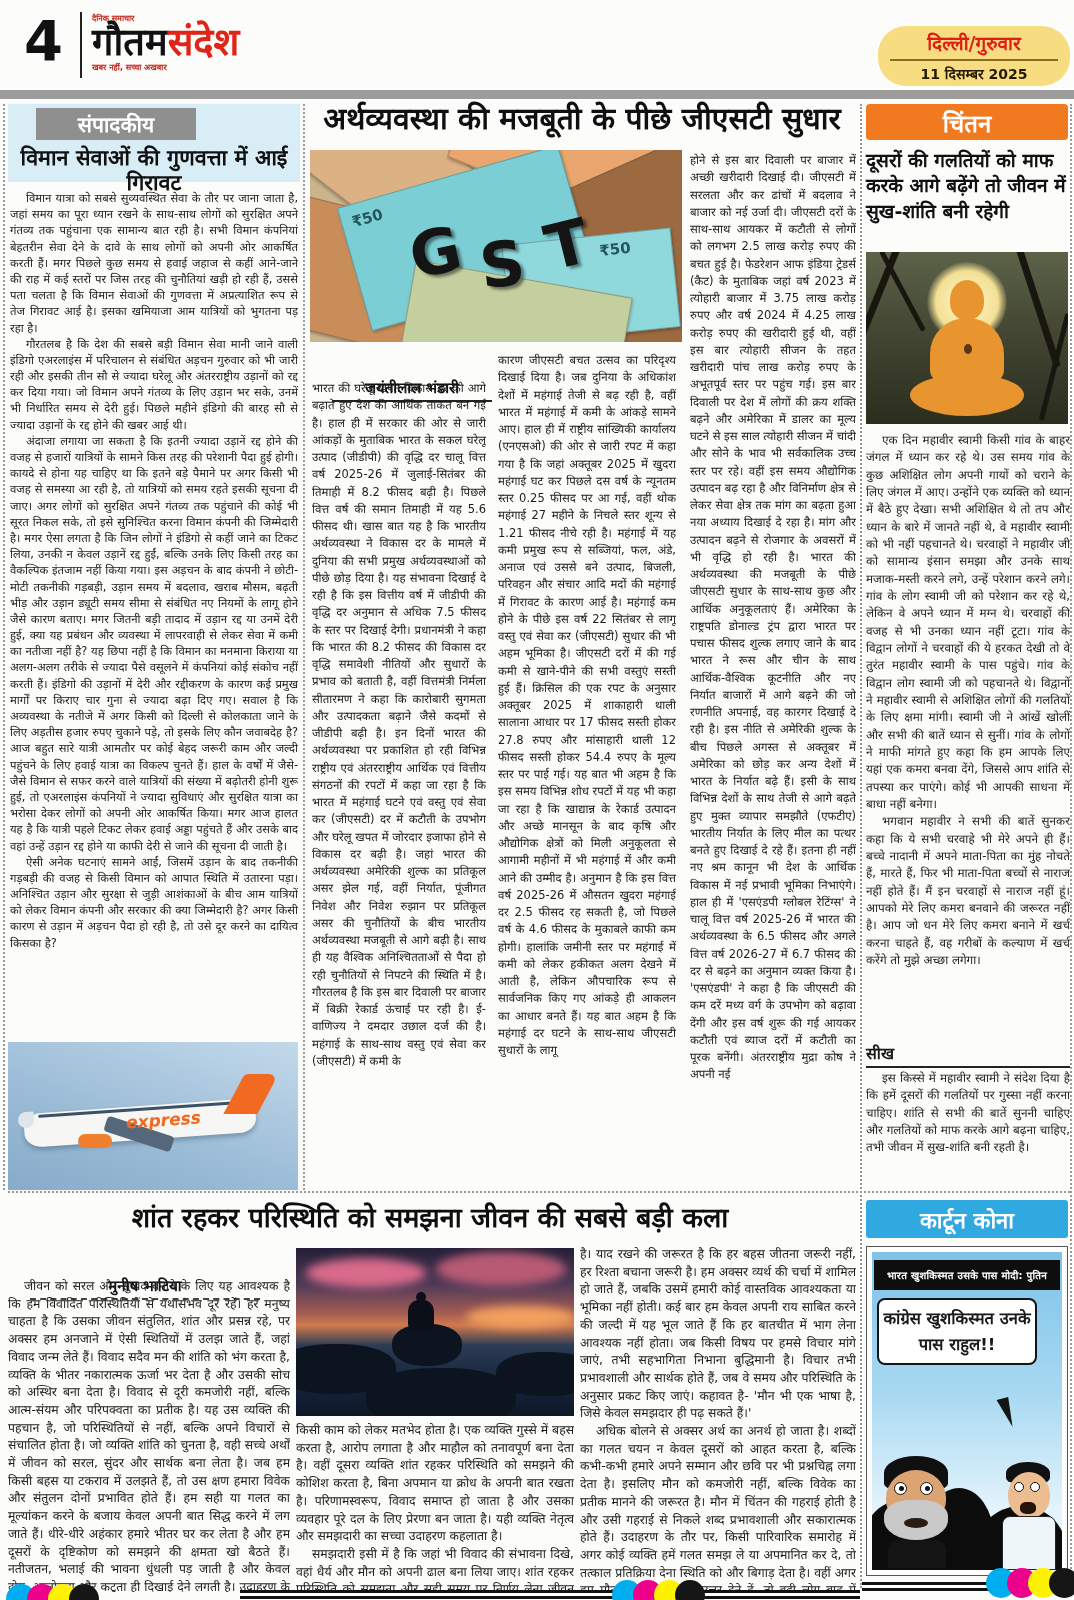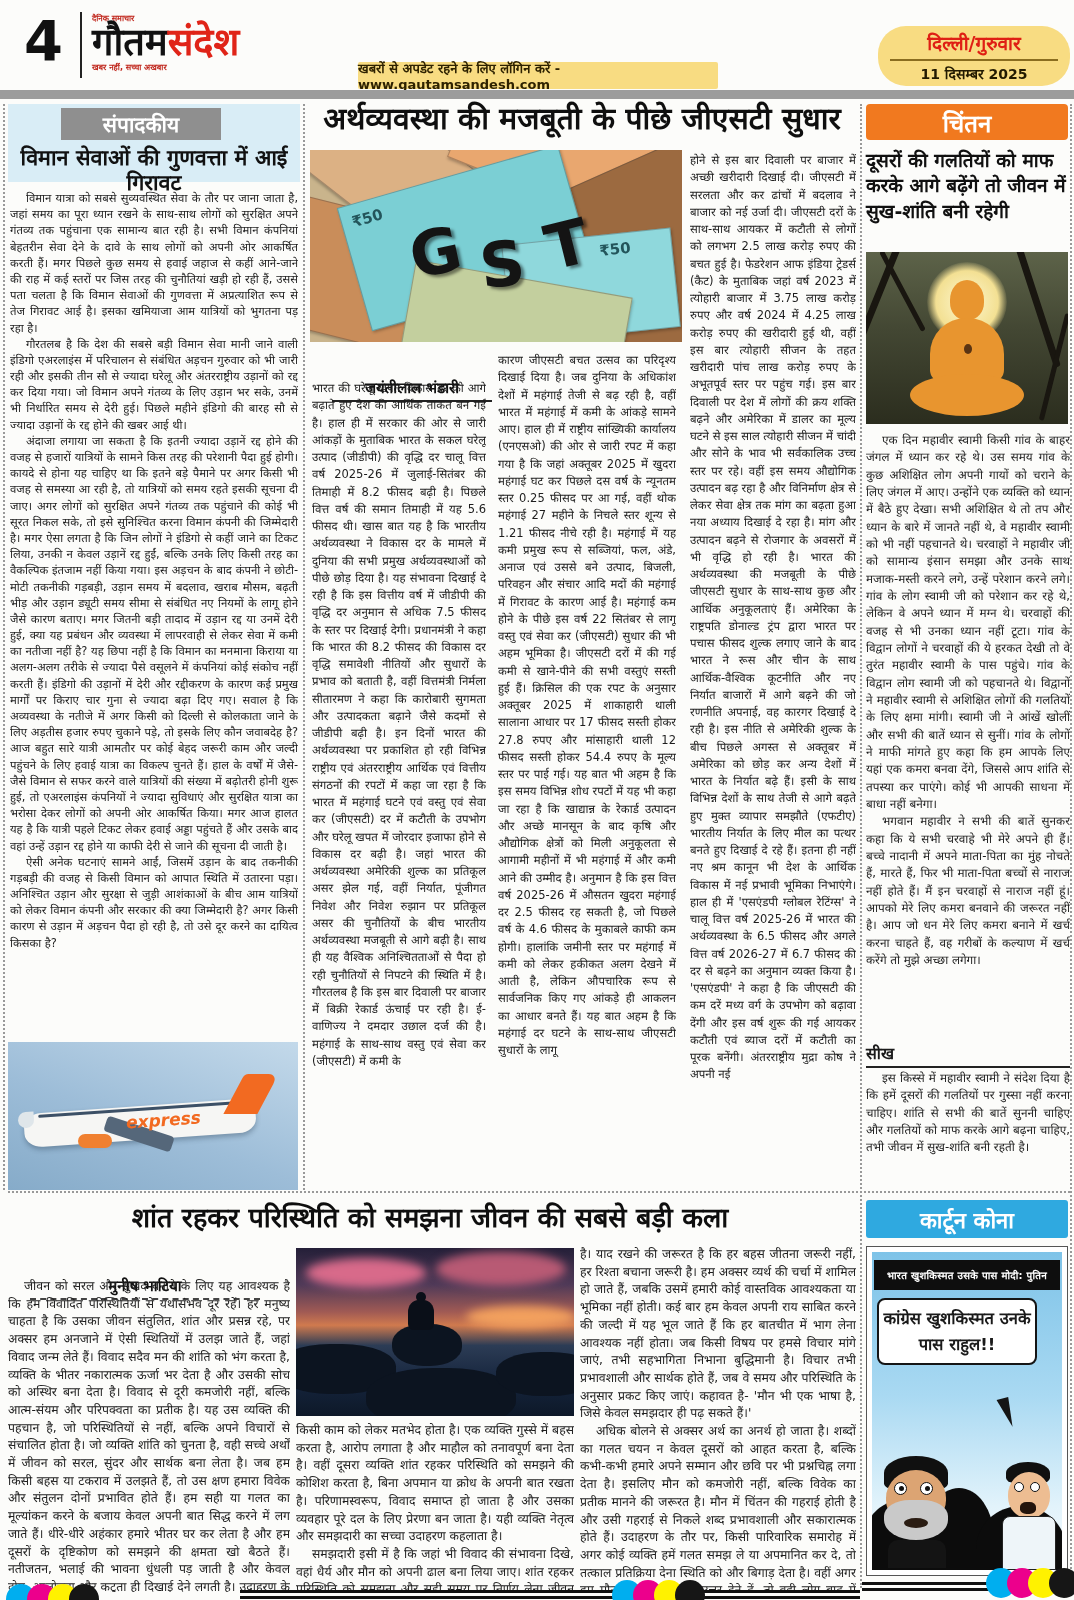--- a/index.html
+++ b/index.html
@@ -31,21 +31,21 @@
   .jcol { text-align:justify; color:#1d1d1d; overflow:hidden; }
   .jcol p { text-indent:16px; margin:0; }
   .ed-body { font-size:11.4px; line-height:1.42; }
   .gst-body { font-size:11.5px; line-height:1.5; }
   .ch-body { font-size:11.8px; line-height:1.47; }
   .calm-body { font-size:12.3px; line-height:1.44; }
 
   
   .ed-band { background:#d9edf6; }
   .ed-label { background:#8f8f8f; color:#fff; font-size:21px; font-weight:800;
-    display:flex; align-items:center; justify-content:center;margin-left:25px; }
+    display:flex; align-items:center; justify-content:center; }
   .ed-headline { font-size:21.5px; font-weight:800; color:#111; text-align:center; line-height:1.15;}
   .gst-headline { font-size:30px; font-weight:800; text-align:center; color:#0f0f0f; line-height:1.1;}
   .byline { font-weight:800; font-size:15px; text-align:center; color:#111;margin-top:25px; }
   .byline-rule { border-bottom:2px solid #222; }
   .byline-dash { border-bottom:2px dashed #444; }
   .ch-label { background:#f1791f; color:#fff; font-size:24px; font-weight:800;
     display:flex; align-items:center; justify-content:center; border-radius:4px; }
   .ch-headline { font-size:19px; font-weight:800; line-height:1.33; color:#101010; }
   .seekh { font-size:16px; font-weight:800; border-bottom:2px solid #222; }
   .calm-headline { font-size:27px; font-weight:800; text-align:center; color:#0e0e0e; }
@@ -118,21 +118,20 @@
   <div class="abs page-num" style="left:24px;top:8px;">4</div>
   <div class="abs" style="left:80px;top:12px;width:2px;height:66px;background:#222;"></div>
 
   <div class="abs" style="left:92px;top:12px;width:210px;">
     <div class="masthead-tag">दैनिक समाचार</div>
     <div class="masthead"><span class="masthead-black">गौतम</span><span class="masthead-red">संदेश</span></div>
     <div class="masthead-tag">खबर नहीं, सच्चा अखबार</div>
   </div>
 
 
-  <div class="abs yellow web-banner" style="left:358px;top:62px;width:360px;">खबरों से अपडेट रहने के लिए लॉगिन करें - www.gautamsandesh.com</div>
 
   <div class="abs yellow date-box" style="left:878px;top:26px;width:192px;height:60px;border-radius:28px;">
     <div class="city">दिल्ली/गुरुवार</div>
     <div class="rule"></div>
     <div class="date">11 दिसम्बर 2025</div>
   </div>
 
   <div class="abs gray-bar" style="left:0;top:90px;width:1074px;height:9px;"></div>
 
   <div class="abs vdots" style="left:3px;top:104px;height:1086px;"></div>

